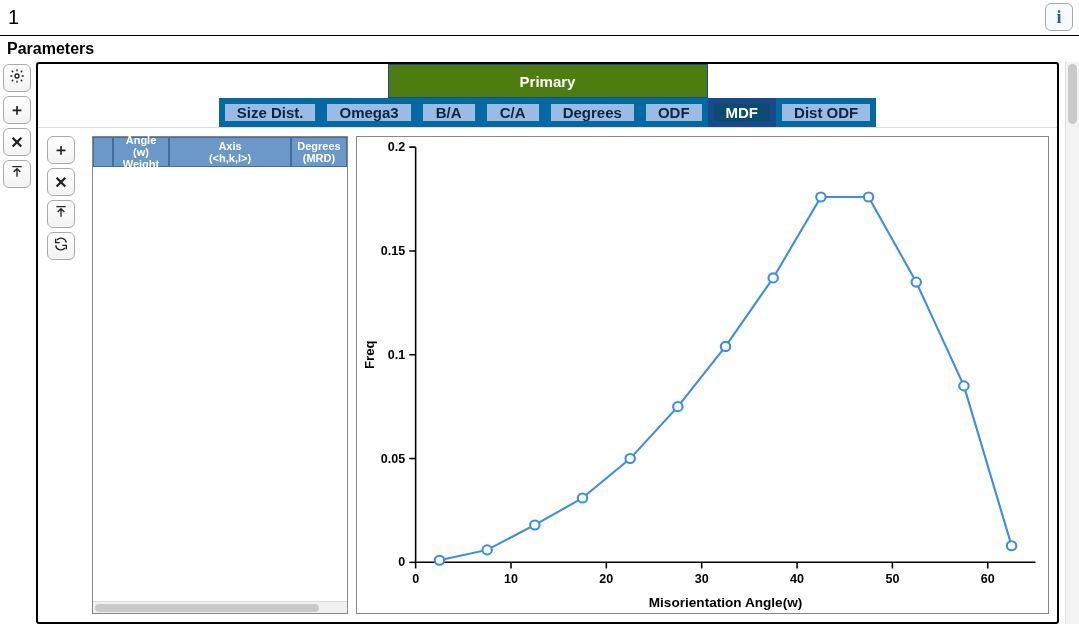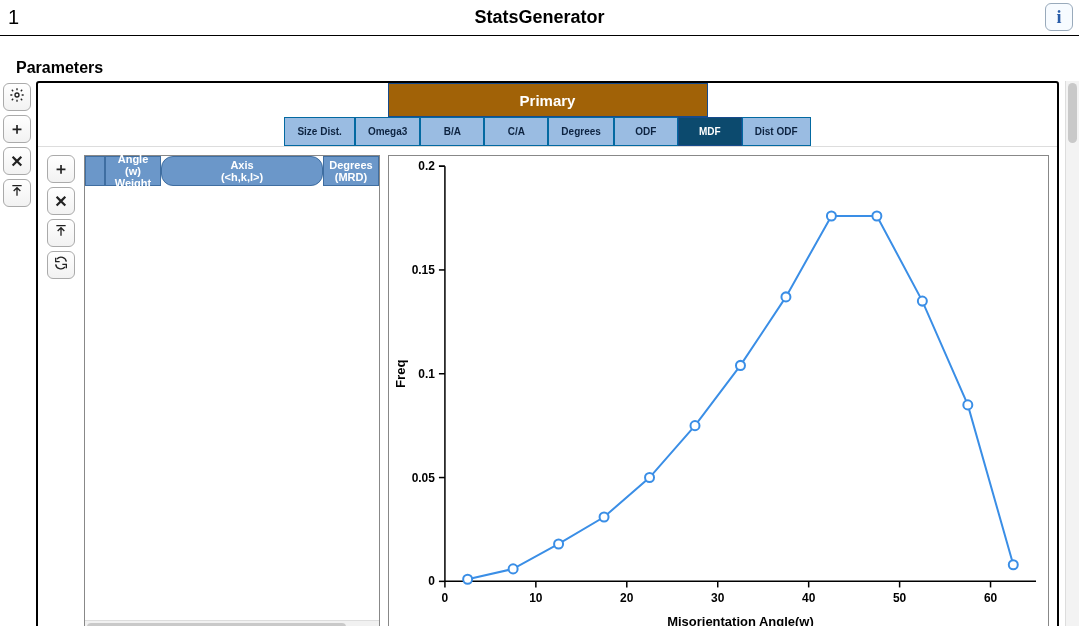--- a/index.html
+++ b/index.html
@@ -42,22 +42,21 @@
     font-weight: 700;
     font-size: 18px;
     line-height: 26px;
     text-align: center;
     cursor: pointer;
     font-family: Georgia, serif;
   }
   .params-label {
     font-size: 16px;
     font-weight: 700;
-    padding: 4px 6px 4px 16px;
-    margin-top: 19px;
+    padding: 4px 6px 4px 7px;
   }
   .body {
     display: flex;
     height: calc(626px - 36px - 28px);
   }
   .left-tools {
     width: 34px;
     padding: 2px 2px;
     display: flex;
     flex-direction: column;
@@ -88,43 +87,43 @@
     overflow: hidden;
   }
   .primary-bar {
     height: 34px;
     display: flex;
     justify-content: center;
     align-items: stretch;
   }
   .primary-tab {
     width: 320px;
-    background: #a16207;
+    background: #4d7c0f;
     color: #fff;
     font-weight: 700;
     font-size: 15px;
     display: flex;
     align-items: center;
     justify-content: center;
     border: 1px solid #164a8b;
   }
   .sub-tabs {
     height: 30px;
     display: flex;
     justify-content: center;
     gap: 0;
     background: #fff;
     border-bottom: 1px solid #ddd;
   }
   .sub-tab {
     min-width: 64px;
     padding: 0 12px;
     background: #9abce2;
-    border: 1px solid #0369a1;
-    font-size: 10px;
+    border: 6px solid #0369a1;
+    font-size: 15px;
     font-weight: 700;
     color: #0d2340;
     display: flex;
     align-items: center;
     justify-content: center;
     cursor: pointer;
   }
   .sub-tab.active {
     background: #0c4a6e;
     color: #fff;
@@ -138,25 +137,26 @@
     overflow: hidden;
   }
   .table-tools {
     width: 30px;
     display: flex;
     flex-direction: column;
     gap: 4px;
     align-items: center;
   }
   .table-panel {
-    width: 296px;
+    width: 256px;
     border: 1px solid #888;
     display: flex;
     flex-direction: column;
     background: #fff;
+    margin-left: 8px;
   }
   .table-header {
     display: flex;
     height: 30px;
     font-size: 11px;
     color: #fff;
     font-weight: 600;
   }
   .th {
     background: #6b97c9;
@@ -164,21 +164,21 @@
     display: flex;
     flex-direction: column;
     align-items: center;
     justify-content: center;
     text-align: center;
     line-height: 1.1;
     padding: 1px 2px;
   }
   .th.c0 { width: 20px; background:#6b97c9; }
   .th.c1 { width: 56px; }
-  .th.c2 { flex: 1; border-radius: 12px; }
+  .th.c2 { flex: 1; }
   .th.c3 { width: 56px; }
   .table-body {
     flex: 1;
     background: #fff;
   }
   .hscroll {
     height: 12px;
     background: #f1f1f1;
     position: relative;
     border-top: 1px solid #ddd;
@@ -218,21 +218,20 @@
     height: 60px;
     background: #c9c9c9;
     border-radius: 5px;
   }
 </style>
 </head>
 <body>
 
 <div class="titlebar">
   <div class="left">1</div>
-  <div class="center">StatsGenerator</div>
   <div class="info-btn">i</div>
 </div>
 
 <div class="params-label">Parameters</div>
 
 <div class="body">
   <div class="left-tools">
     <div class="icon-btn">
       <span>
         <svg viewBox="0 0 24 24" fill="none" stroke="#222" stroke-width="2">

